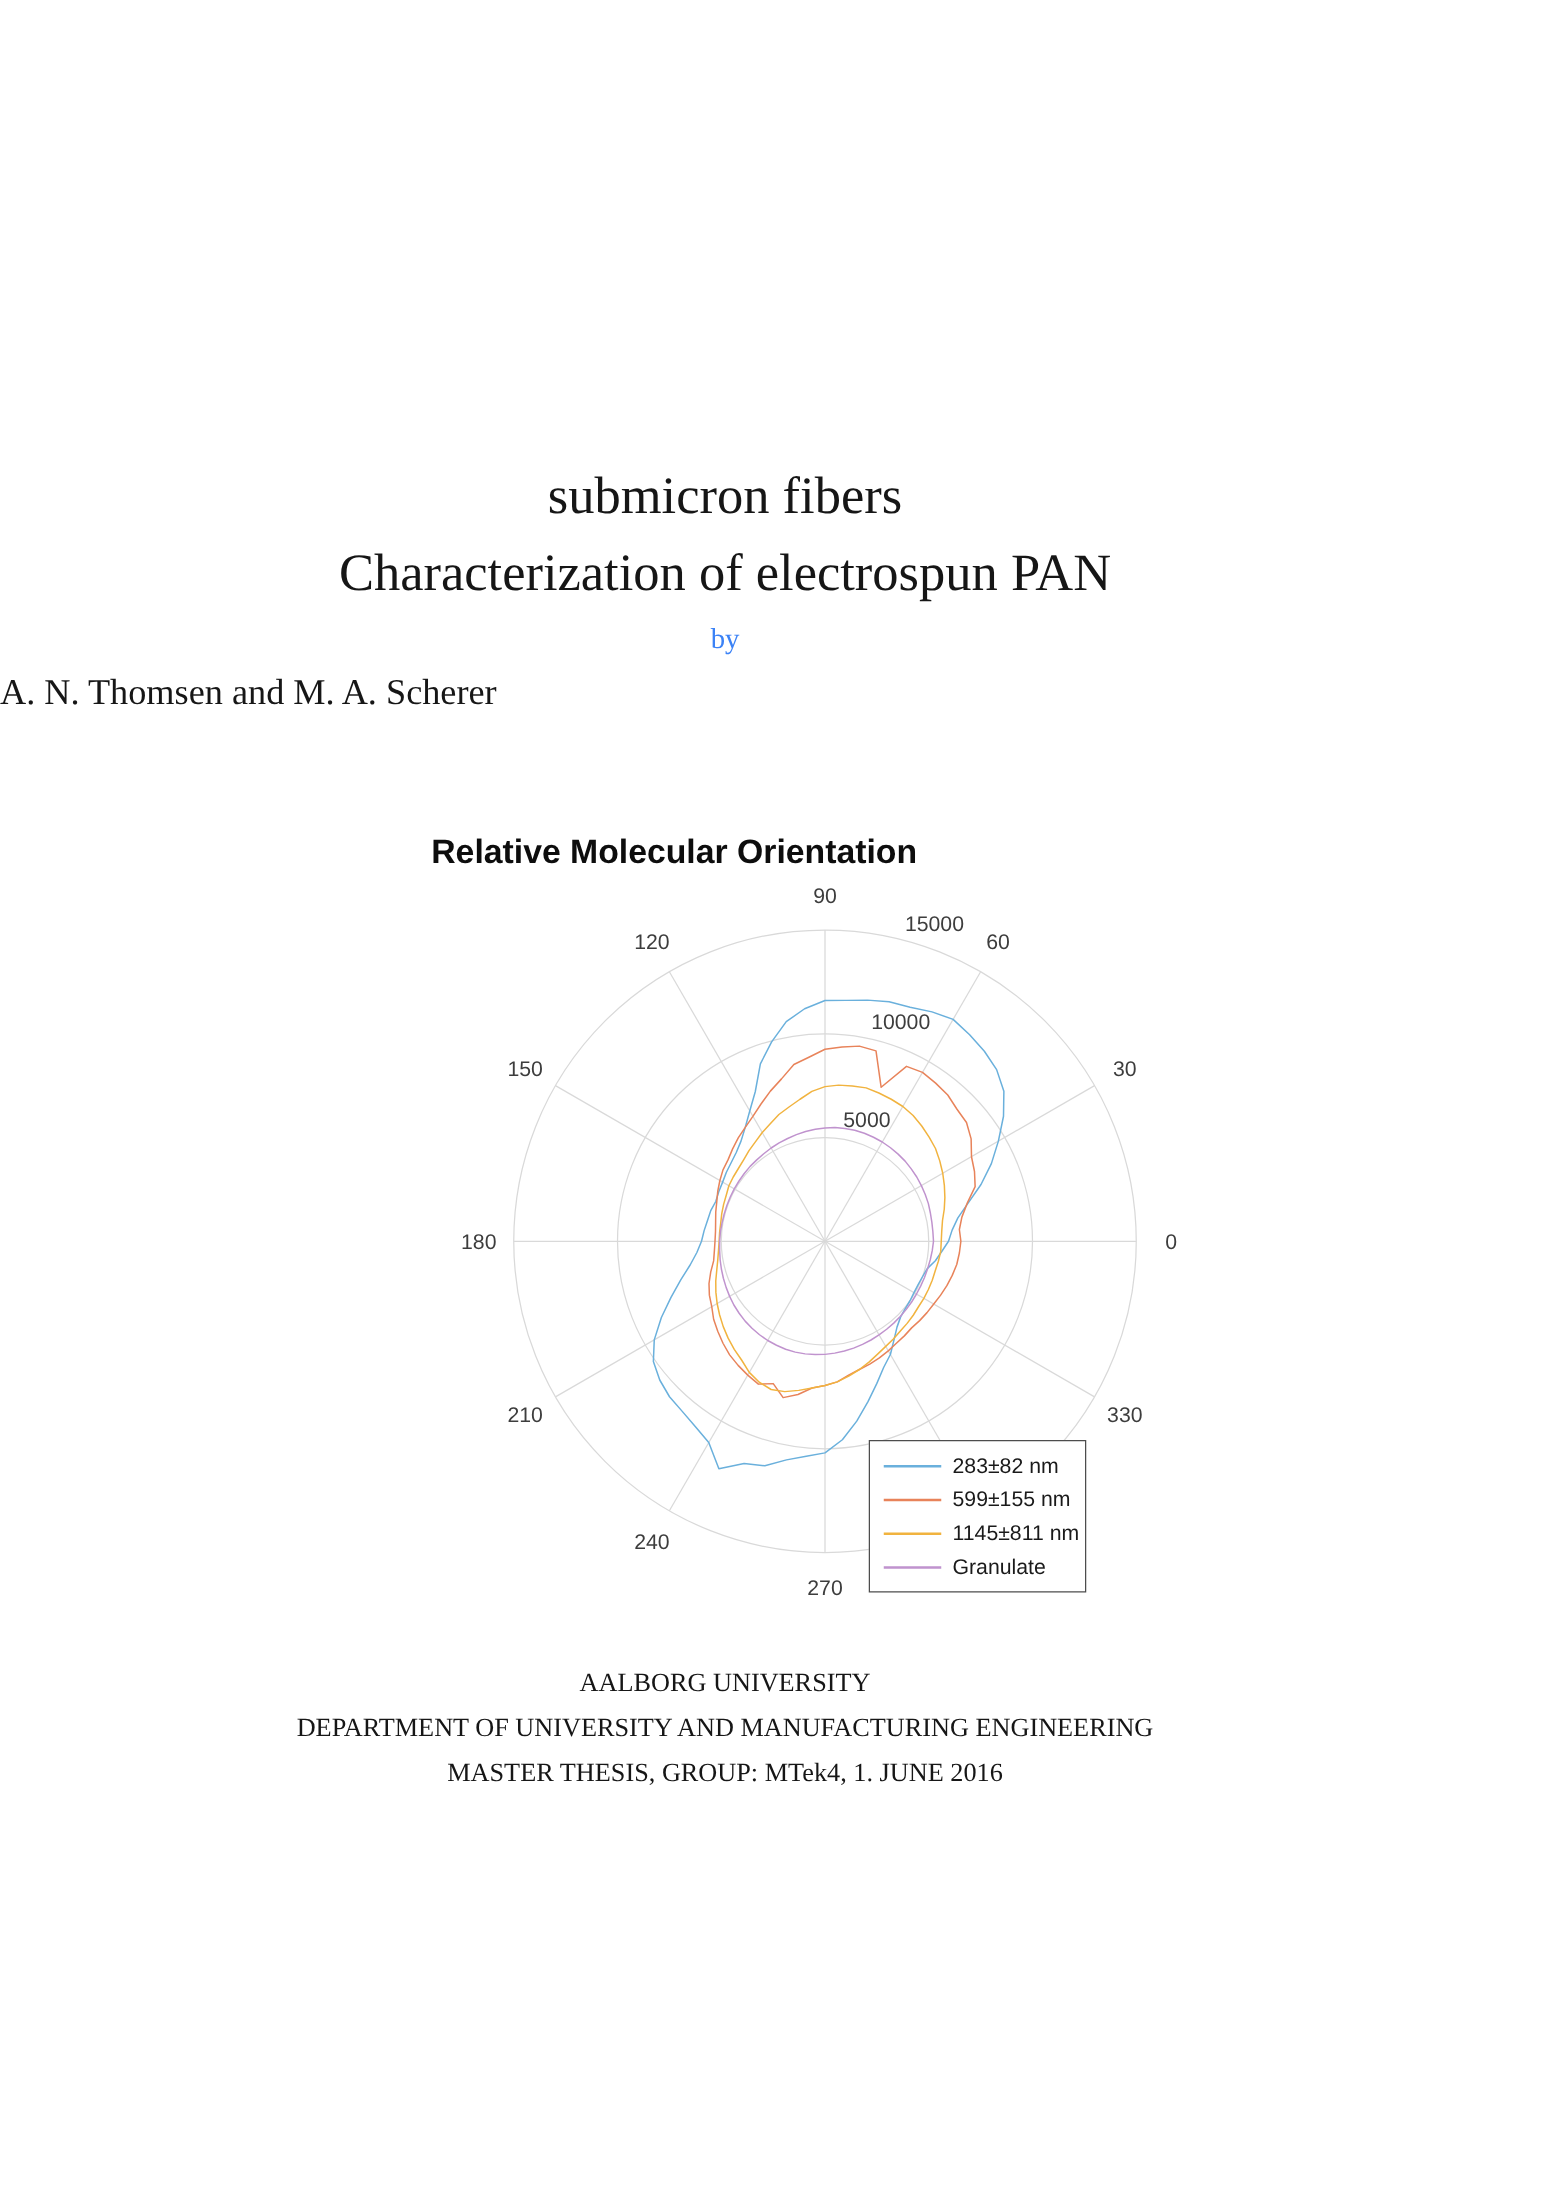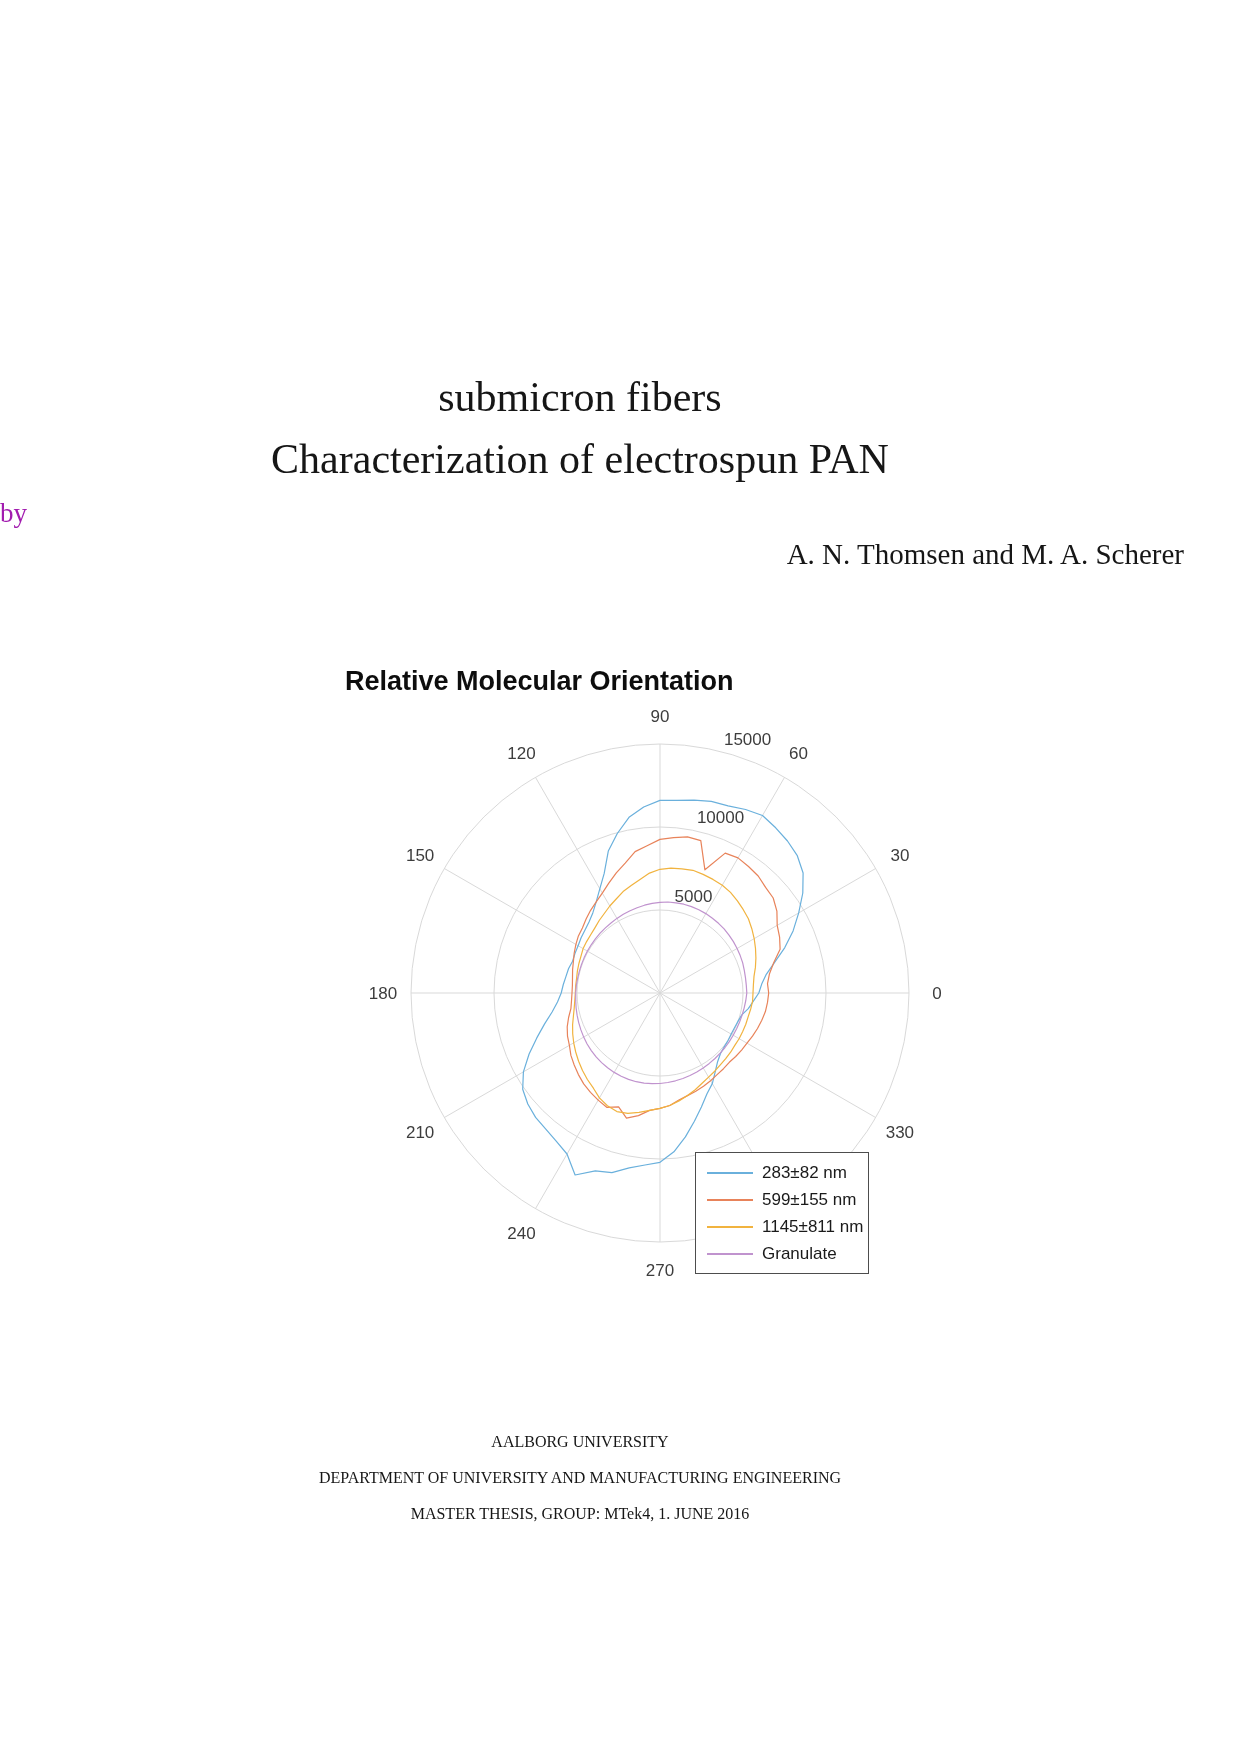--- a/index.html
+++ b/index.html
@@ -17,30 +17,30 @@
     left:0; top:366px; width:1160px;
     text-align:center;
     font-size:42px;
     line-height:62px;
     font-weight:400;
     color:#161616;
   }
   .byline{
     position:absolute;
     left:0; top:498px; width:1160px;
-    font-size:27px;
-    color:#a21caf;
+    text-align:center;
+    font-size:23px;
+    color:#3b82f6;
   }
   .authors{
     position:absolute;
     left:0; top:538px; width:1160px;
-    text-align:right;
+    text-align:left;
     font-size:29px;
     color:#161616;
-    padding-left:24px;
   }
   .chart-title{
     position:absolute;
     left:345px; top:666px; width:640px;
     font-family:"Liberation Sans", sans-serif;
     font-weight:700;
     font-size:27px;
     color:#0d0d0d;
   }
   .polar-svg{
@@ -68,23 +68,23 @@
   }
   .legend-line{
     width:46px;
     height:0;
     border-top:2px solid #000;
     margin-right:9px;
     flex:0 0 auto;
   }
   .footer{
     position:absolute;
-    left:0; top:1424px; width:1160px;
+    left:0; top:1328px; width:1160px;
     text-align:center;
-    font-size:16px;
+    font-size:21px;
     line-height:36px;
     color:#161616;
   }
 </style>
 </head>
 <body>
 
 <div class="page">
 
   <div class="doc-title">

